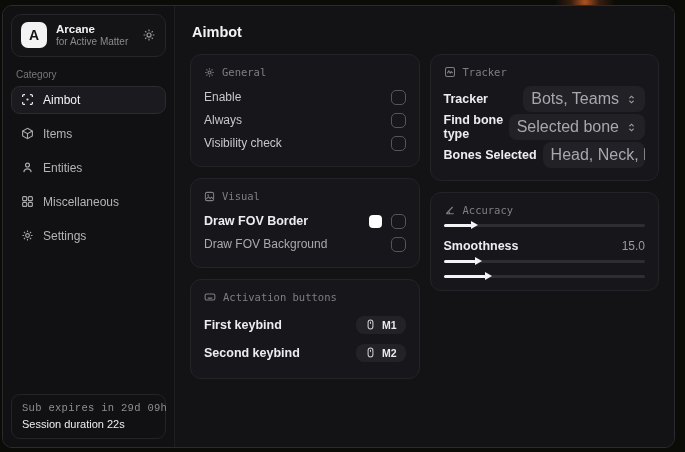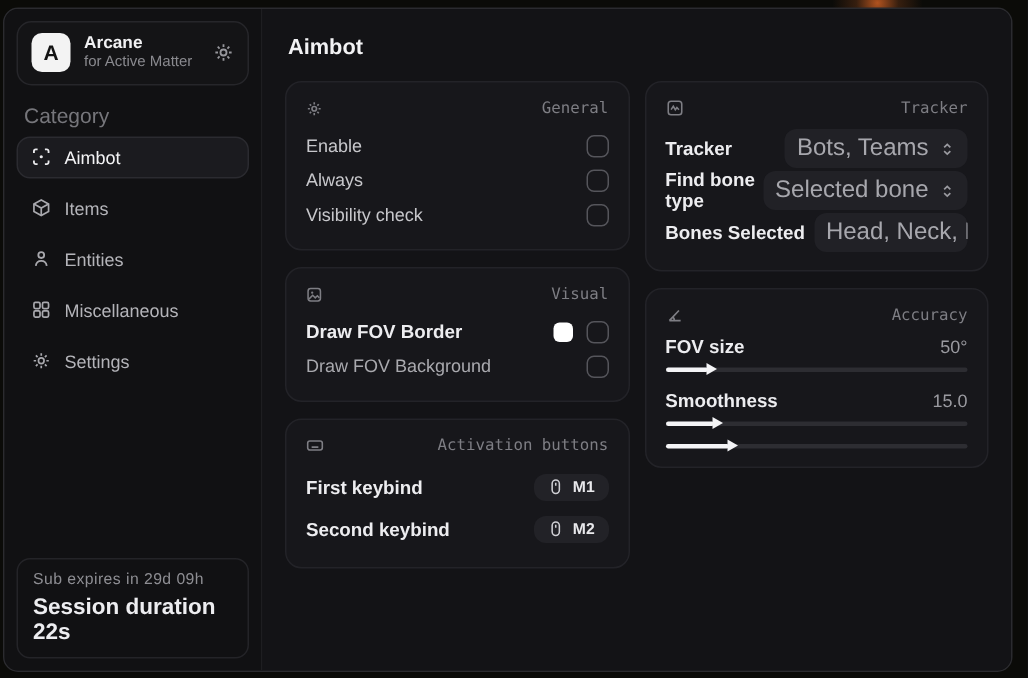--- a/index.html
+++ b/index.html
@@ -27,54 +27,54 @@
   }
   .logo {
     width:26px; height:26px; background:#f3f3f3; border-radius:7px;
     color:#141414; font-weight:bold; font-size:14px;
     display:flex; align-items:center; justify-content:center; flex:0 0 26px;
   }
   .brand-text { flex:1; line-height:1.25; }
   .brand-name { font-size:11.5px; font-weight:bold; color:#f1f1f3; }
   .brand-sub  { font-size:10px; color:#8a8a8f; }
   .brand-gear { color:#96969b; display:flex; }
-  .category-label { font-size:14px; color:#76767b; margin:12px 5px 6px; }
+  .category-label { font-size:10px; color:#76767b; margin:12px 5px 6px; }
   .nav { display:flex; flex-direction:column; gap:6px; }
   .nav-item {
     height:28px; display:flex; align-items:center; gap:9px; padding:0 9px;
     border-radius:9px; border:1px solid transparent;
     color:#b4b4b9; font-size:12px; cursor:default;
   }
   .nav-item .nicon { display:flex; color:#a8a8ad; }
   .nav-item.active {
     background:#1b1b1f; border-color:#2b2b30; color:#f3f3f5;
   }
   .nav-item.active .nicon { color:#e9e9ec; }
   .sidebar-footer {
     margin-top:auto; border:1px solid #242428; border-radius:9px;
     padding:7px 10px 8px;
   }
   .expiry {
-    font-family:Liberation Sans, sans-serif;
+    font-family:Liberation Mono, monospace;
     font-size:10.5px; color:#8e8e93; letter-spacing:.3px; white-space:nowrap;
   }
-  .session { font-size:15px; font-weight:bold; color:#ededf0; margin-top:4px; }
+  .session { font-size:11px; font-weight:normal; color:#ededf0; margin-top:4px; }
   
   .main { flex:1; padding:14px 15px; background:#131316; overflow:hidden; }
   .main-title { font-size:14.5px; font-weight:bold; color:#f2f2f4; margin:4px 0 14px 2px; }
   .columns { display:flex; gap:10px; align-items:flex-start; }
   .col { flex:1; display:flex; flex-direction:column; gap:11px; min-width:0; }
   .panel {
     background:#17171b; border:1px solid #232328; border-radius:11px;
     padding:11px 13px 12px;
   }
   .panel-header {
     display:flex; align-items:center; gap:7px;
     font-family:"DejaVu Sans Mono", monospace;
-    font-size:10.5px; color:#7e7e84; margin-bottom:8px;justify-content:space-between;
+    font-size:10.5px; color:#7e7e84; margin-bottom:8px;
   }
   .panel-header .picon { display:flex; color:#7e7e84; }
   .row { display:flex; align-items:center; min-height:22px;justify-content:center; }
   .row + .row { margin-top:1px; }
   .row-label { flex:1; font-size:12px; color:#c7c7cb; }
   .row-label.bright { color:#ededf0; font-weight:bold; font-size:12.5px; }
   .row-label.dim { color:#a9a9ae; }
   .checkbox {
     width:15px; height:15px; border:1.5px solid #55555b; border-radius:5px;
     background:transparent; flex:0 0 15px;
@@ -326,24 +326,20 @@
           <div class="panel-header">
             <span class="picon">
               <svg width="12" height="12" viewBox="0 0 16 16" fill="none" stroke="currentColor" stroke-width="1.5">
                 <path d="M3 13h10M3 13 11.5 4M7.5 13a5 5 0 0 0-1.4-3.3"></path>
               </svg>
             </span>
             <span>Accuracy</span>
           </div>
 
           <div class="slider-group">
-            <div class="slider-head">
-              <span class="slider-label">FOV size</span>
-              <span class="slider-value">50°</span>
-            </div>
             <div class="slider-track">
               <div class="slider-fill" style="width: 14%;">
                 <div class="slider-thumb"></div>
               </div>
             </div>
           </div>
 
           <div class="slider-group">
             <div class="slider-head">
               <span class="slider-label">Smoothness</span>

